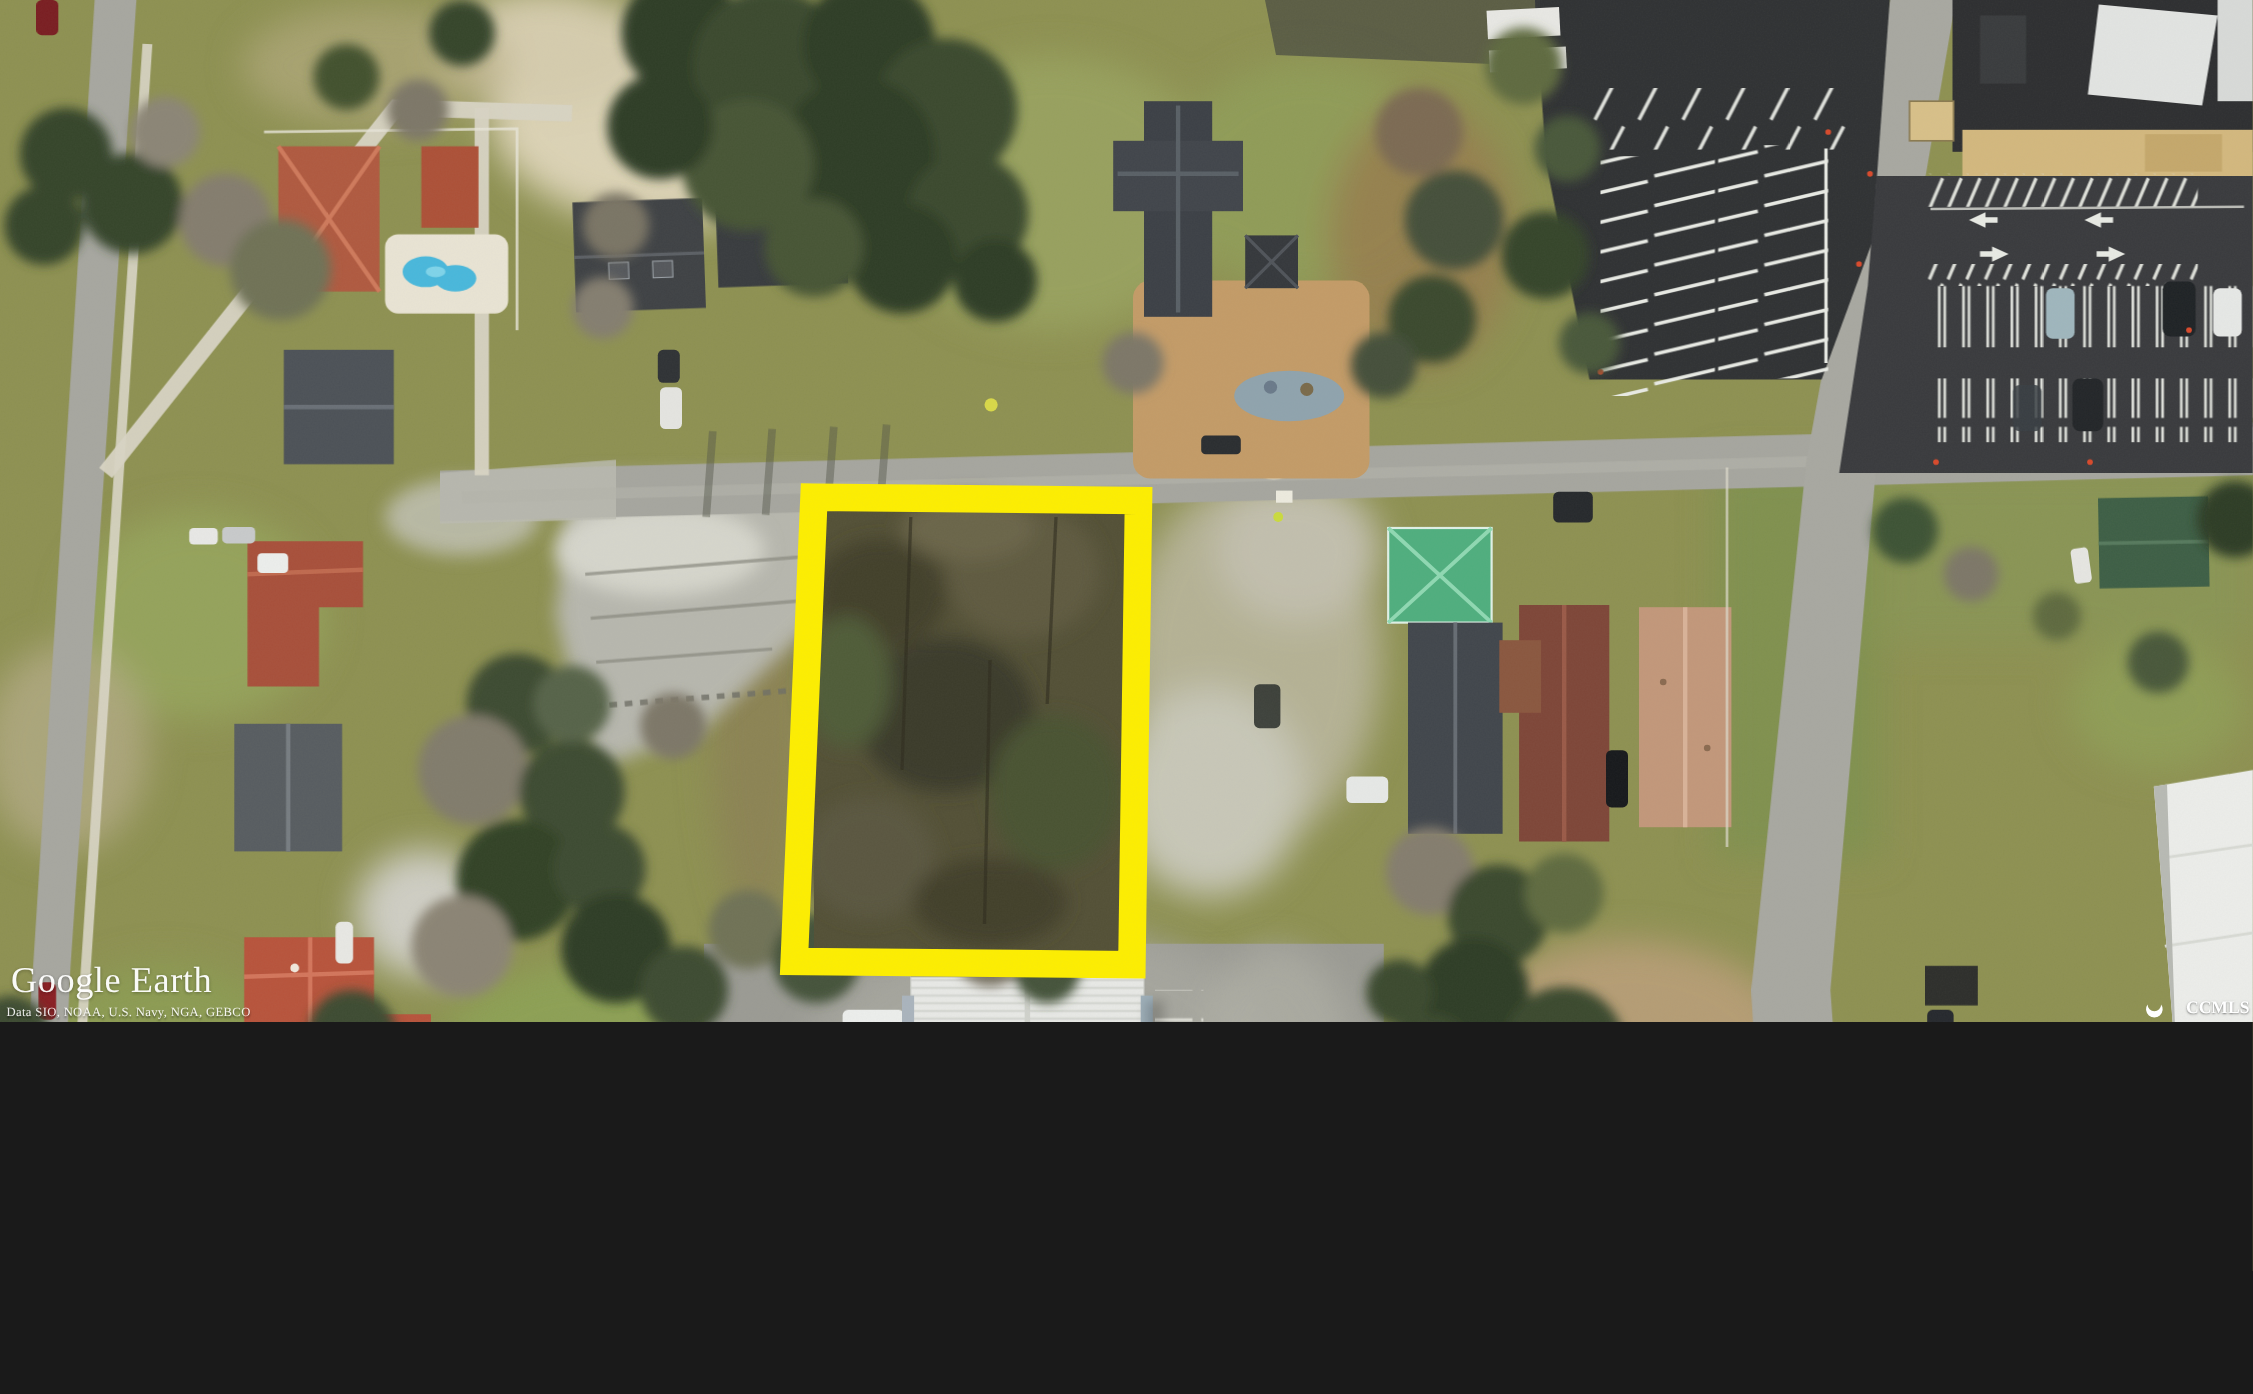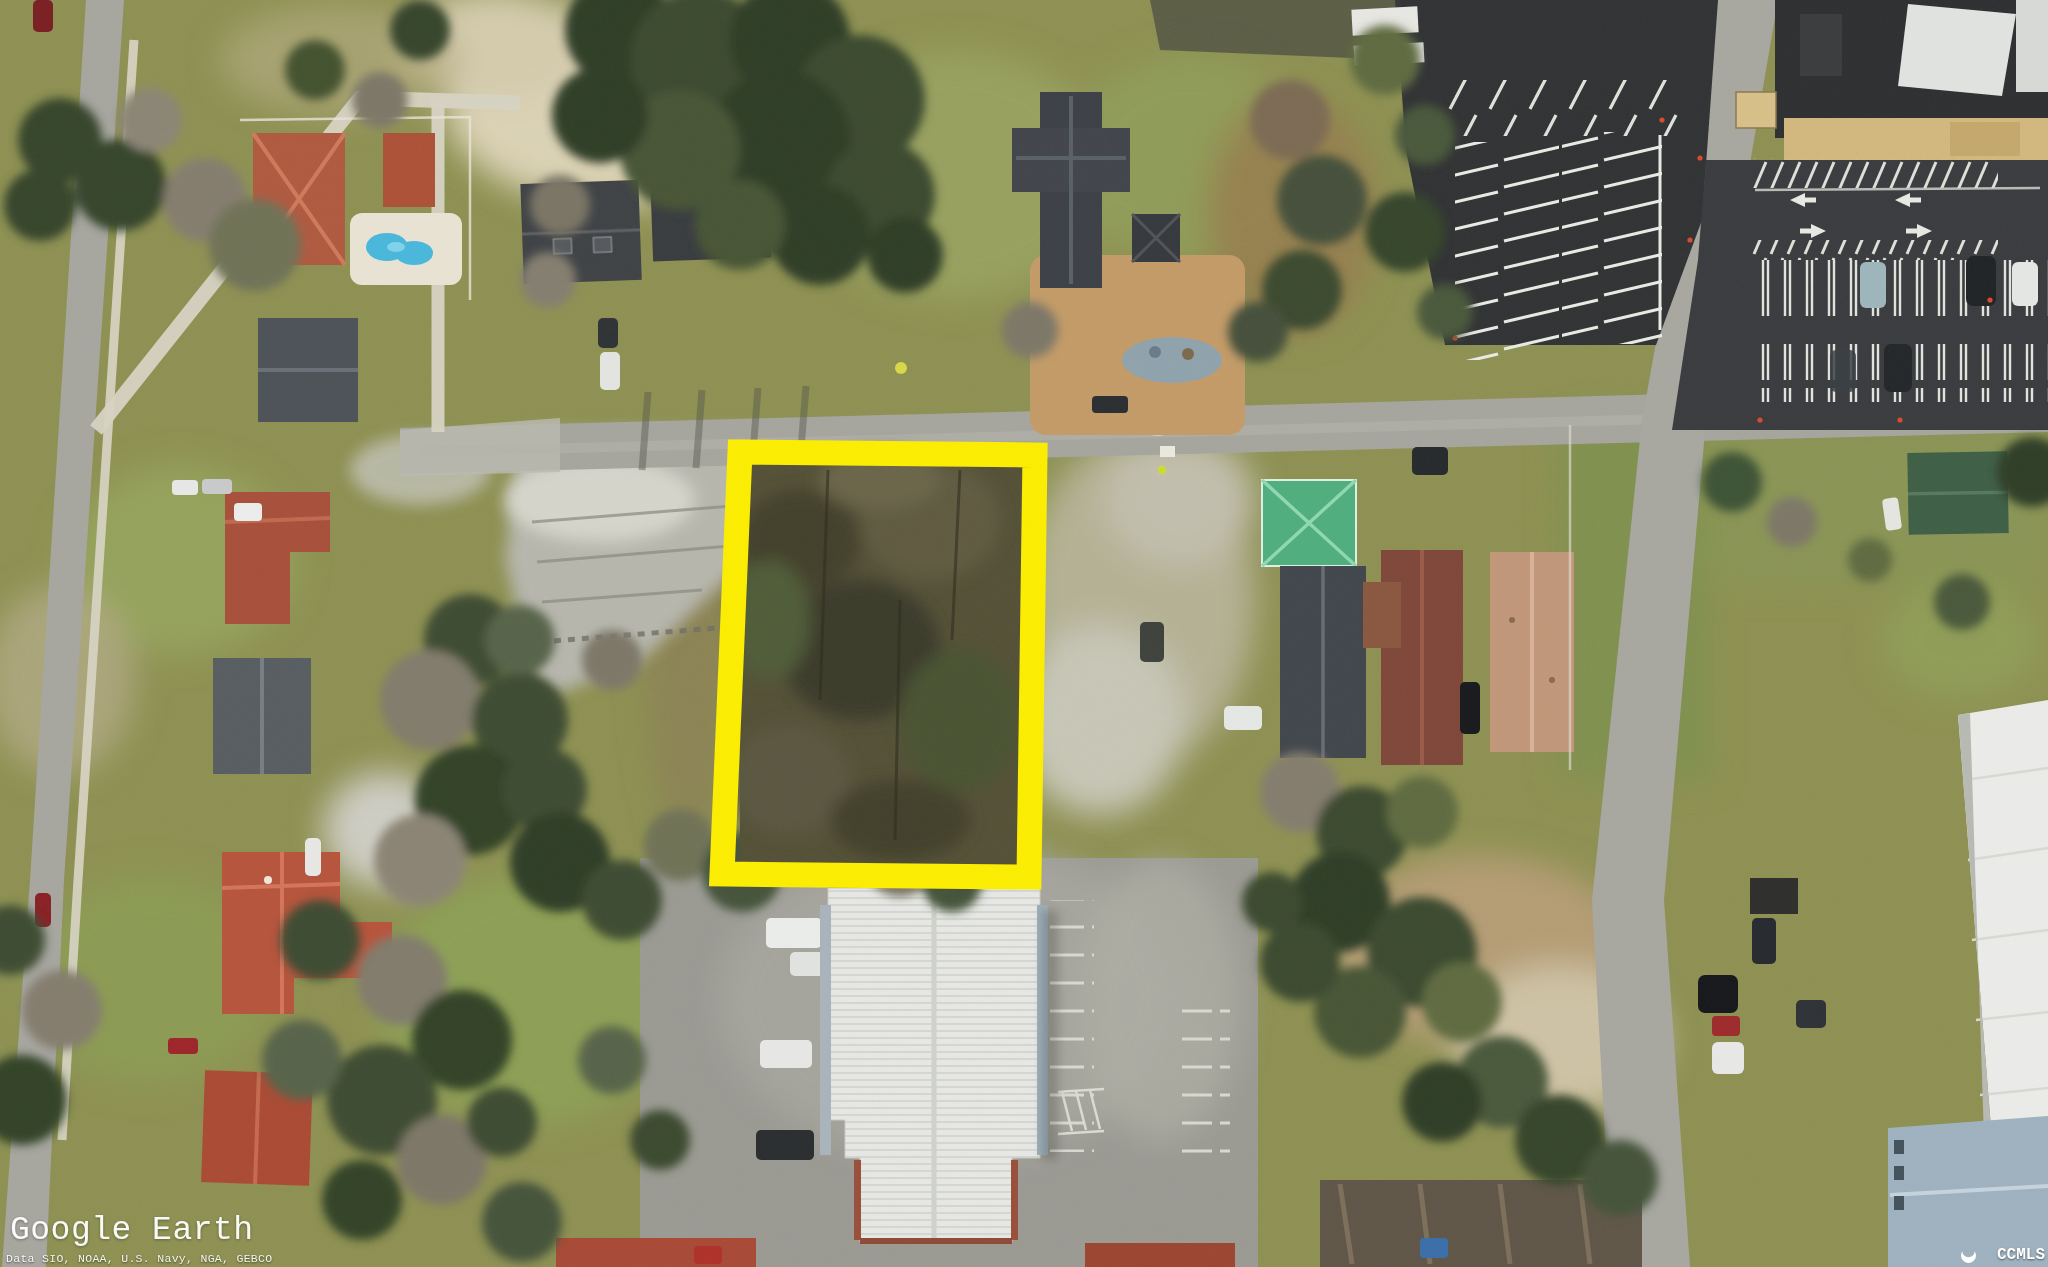--- a/index.html
+++ b/index.html
@@ -1,17 +1,17 @@
 <!DOCTYPE html>
 <html><head>
 <meta charset="utf-8">
 <style>
   html,body{margin:0;padding:0;background:#1a1a1a;}
-  .stage{position:relative;width:2048px;height:1267px;overflow:hidden;
-         font-family:Liberation Mono, monospace;background:#8e9152;}
+  .stage{position:relative;width:2048px;height:929px;overflow:hidden;
+         font-family:Liberation Serif, serif;background:#8e9152;}
   .stage svg{position:absolute;inset:0;display:block;}
   .overlay{position:absolute;left:0;top:0;width:100%;height:100%;pointer-events:none;}
   .ge-logo{position:absolute;left:10px;bottom:18px;color:#ffffff;font-size:33px;
            letter-spacing:.5px;opacity:.95;text-shadow:0 1px 3px rgba(0,0,0,.35);}
   .attr-line{position:absolute;left:6px;bottom:2px;color:#ffffff;font-size:11.5px;
              letter-spacing:.3px;opacity:.9;text-shadow:0 1px 2px rgba(0,0,0,.6);margin-top:28px;}
   .mls-badge{position:absolute;right:3px;bottom:3px;display:flex;align-items:center;gap:19px;
              color:#ffffff;font-size:16px;font-weight:bold;text-shadow:0 1px 2px rgba(0,0,0,.5);text-align:center;}
   .mls-badge svg{position:static;}
 </style>

